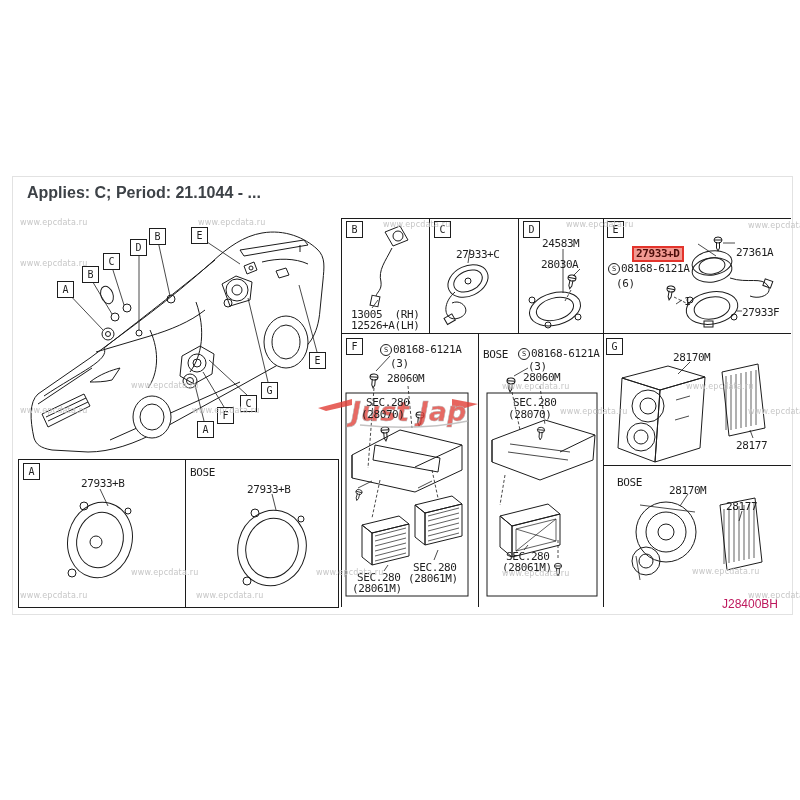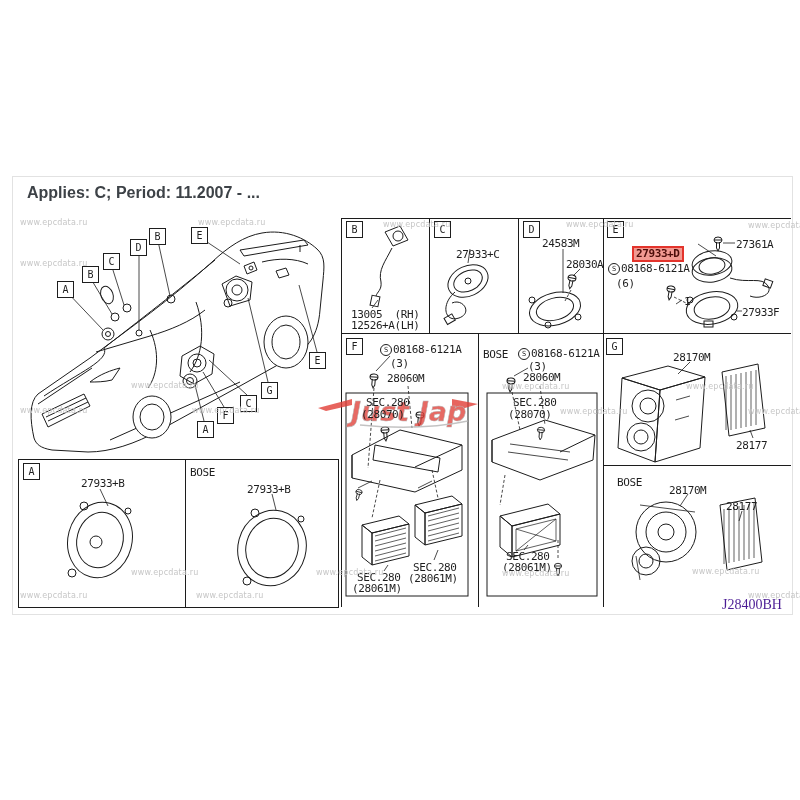--- a/index.html
+++ b/index.html
@@ -5,38 +5,38 @@
   html,body{margin:0;padding:0;}
   body{width:800px;height:800px;background:#ffffff;position:relative;overflow:hidden;
        font-family:"DejaVu Sans", sans-serif;}
   .card{position:absolute;left:12px;top:176px;width:779px;height:437px;
         border:1px solid #e2e2e2;background:#fff;}
   .heading{position:absolute;left:27px;top:184px;font-family:"Liberation Sans", sans-serif;
         font-size:16px;font-weight:600;color:#3d4247;}
   svg.art{position:absolute;left:0;top:0;width:800px;height:800px;}
   .lbl{position:absolute;font-family:"DejaVu Sans Mono", monospace;font-size:11px;
        color:#1e1e1e;letter-spacing:-0.4px;white-space:pre;line-height:11px;}
-  .code{position:absolute;font-family:Liberation Serif, serif;font-size:14px;
-       color:#4c1d95;letter-spacing:0px;}
+  .code{position:absolute;font-family:Liberation Sans, sans-serif;font-size:12px;
+       color:#be185d;letter-spacing:0px;}
   .letterbox{position:absolute;width:15px;height:15px;border:1px solid #1e1e1e;background:#fff;
        font-family:"DejaVu Sans Mono", monospace;font-size:10px;color:#1e1e1e;
        display:flex;align-items:center;justify-content:center;}
   .scircle{position:absolute;width:10px;height:10px;border:1px solid #1e1e1e;border-radius:50%;
        background:#fff;font-family:"DejaVu Sans Mono", monospace;font-size:7px;color:#1e1e1e;
        display:flex;align-items:center;justify-content:center;}
   .wm{position:absolute;font-size:8px;color:#c6c6c6;letter-spacing:0.2px;white-space:nowrap;}
   .red-part{position:absolute;background:#f29a92;border:2px solid #e3342c;color:#4d0d0a;
        font-family:"DejaVu Sans Mono", monospace;font-size:11px;font-weight:bold;
        letter-spacing:-0.4px;padding:0 2px;line-height:12px;}
 </style>
 </head>
 <body>
 
 <div class="card"></div>
-<div class="heading">Applies: C; Period: 11.2007 - ...</div>
+<div class="heading">Applies: C; Period: 21.1044 - ...</div>
 
 <svg class="art" viewBox="0 0 800 800">
   <g stroke="#1c1c1c" stroke-width="1" fill="none" shape-rendering="crispEdges">
     <line x1="341" y1="218" x2="791" y2="218"></line>
     <line x1="341" y1="333" x2="791" y2="333"></line>
     <line x1="603" y1="465" x2="791" y2="465"></line>
     <line x1="341" y1="218" x2="341" y2="607"></line>
     <line x1="429" y1="218" x2="429" y2="333"></line>
     <line x1="518" y1="218" x2="518" y2="333"></line>
     <line x1="603" y1="218" x2="603" y2="607"></line>
@@ -277,24 +277,24 @@
 <div class="letterbox" style="left:523px;top:221px">D</div>
 <div class="letterbox" style="left:607px;top:221px">E</div>
 <div class="letterbox" style="left:346px;top:338px">F</div>
 <div class="letterbox" style="left:606px;top:338px">G</div>
 <div class="letterbox" style="left:23px;top:463px">A</div>
 
 <div class="lbl" style="left:351px;top:309px">13005  (RH)</div>
 <div class="lbl" style="left:351px;top:320px">12526+A(LH)</div>
 <div class="lbl" style="left:456px;top:249px">27933+C</div>
 <div class="lbl" style="left:542px;top:238px">24583M</div>
-<div class="lbl" style="left:566px;top:259px">28030A</div>
+<div class="lbl" style="left:541px;top:259px">28030A</div>
 
 <div class="red-part" style="left:632px;top:246px">27933+D</div>
-<div class="lbl" style="left:736px;top:239px">27361A</div>
+<div class="lbl" style="left:736px;top:247px">27361A</div>
 <div class="scircle" style="left:608px;top:263px">S</div>
 <div class="lbl" style="left:621px;top:263px">08168-6121A</div>
 <div class="lbl" style="left:616px;top:278px">(6)</div>
 <div class="lbl" style="left:684px;top:296px">1</div>
 <div class="lbl" style="left:742px;top:307px">27933F</div>
 
 <div class="scircle" style="left:380px;top:344px">S</div>
 <div class="lbl" style="left:393px;top:344px">08168-6121A</div>
 <div class="lbl" style="left:390px;top:358px">(3)</div>
 <div class="lbl" style="left:387px;top:373px">28060M</div>

